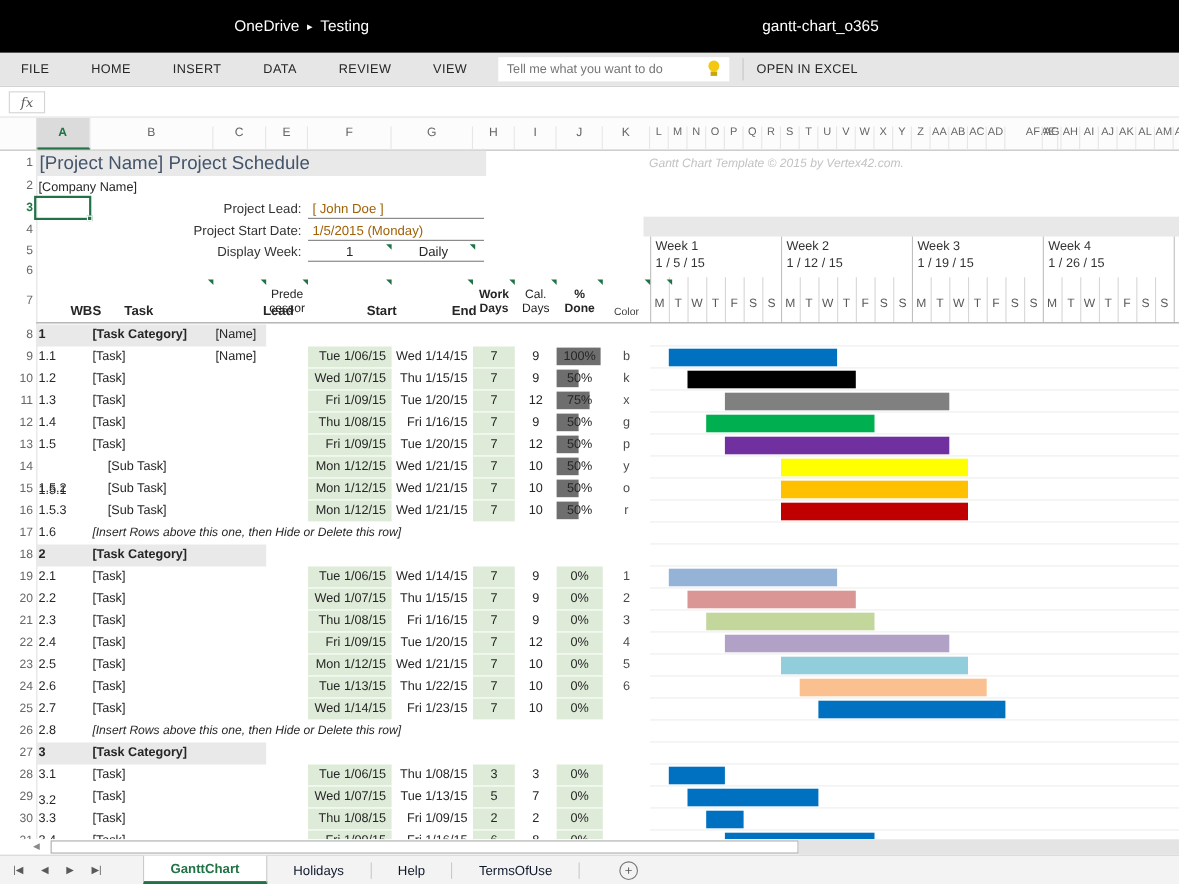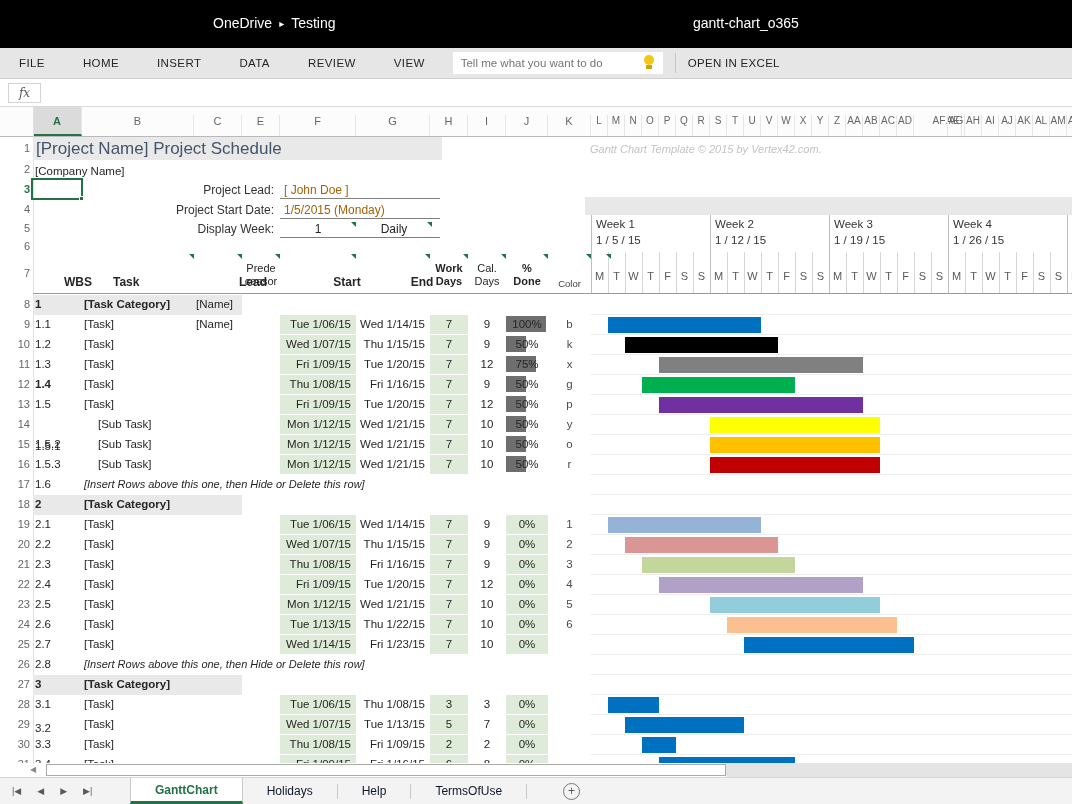--- a/index.html
+++ b/index.html
@@ -361,21 +361,21 @@
       <div class="cell right" style="left: 356px; width: 74px; top: 248px; padding-right: 5px;">Tue 1/20/15</div>
       <div class="cell center greenbg" style="left: 430px; width: 38px; top: 248px;">7</div>
       <div class="cell center" style="left: 468px; width: 38px; top: 248px;">12</div>
       <div class="pctwrap" style="left: 506px; top: 248px;">
         <div class="pctbar" style="width: 30px;"></div>
         <div class="pcttext">75%</div>
       </div>
       <div class="cell center colorletter" style="left: 548px; width: 43px; top: 248px;">x</div>
       <div class="gbar" style="left: 659px; top: 250px; width: 204px; background: rgb(128, 128, 128);"></div>
       <div class="gline" style="top: 287px;"></div>
-      <div class="cell" style="left: 35px; top: 268px; font-weight: bold;">1.4</div>
+      <div class="cell" style="left: 35px; top: 268px;">1.4</div>
       <div class="cell" style="left: 84px; top: 268px;">[Task]</div>
       <div class="cell right greenbg" style="left: 280px; width: 76px; top: 268px; padding-right: 5px;">Thu 1/08/15</div>
       <div class="cell right" style="left: 356px; width: 74px; top: 268px; padding-right: 5px;">Fri 1/16/15</div>
       <div class="cell center greenbg" style="left: 430px; width: 38px; top: 268px;">7</div>
       <div class="cell center" style="left: 468px; width: 38px; top: 268px;">9</div>
       <div class="pctwrap" style="left: 506px; top: 268px;">
         <div class="pctbar" style="width: 20px;"></div>
         <div class="pcttext">50%</div>
       </div>
       <div class="cell center colorletter" style="left: 548px; width: 43px; top: 268px;">g</div>

